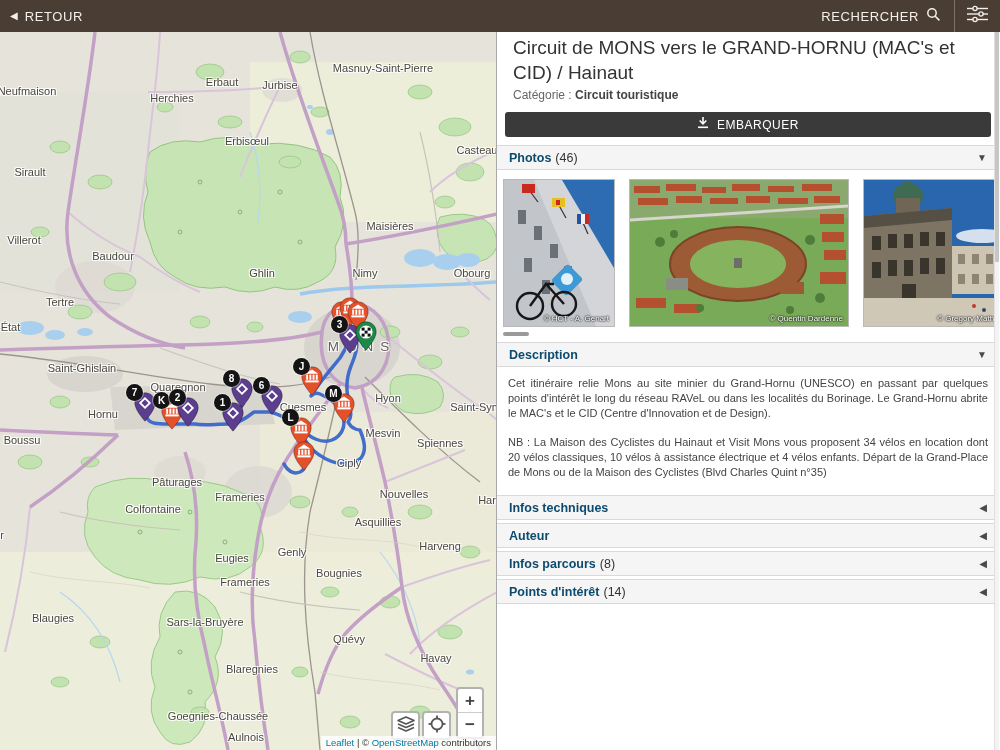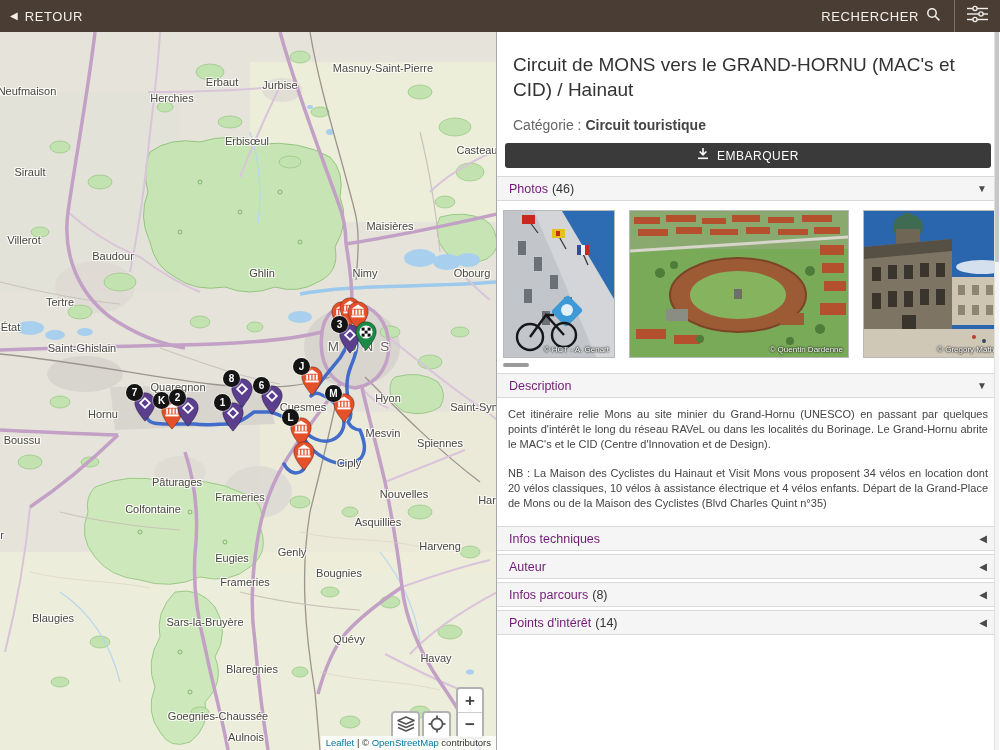--- a/index.html
+++ b/index.html
@@ -41,32 +41,32 @@
   .zoom-cell { height:24px; text-align:center; font-size:17px; font-weight:bold; color:#444;
                line-height:23px; cursor:pointer; }
   .zoom-cell:first-child { border-bottom:1px solid #ccc; }
 
   .attribution { position:absolute; right:0; bottom:0; z-index:9; background:rgba(255,255,255,.78);
                  font-size:9.5px; color:#333; padding:1px 5px 2px 5px; white-space:nowrap; }
   .attribution .link { color:#0078a8; }
 
   
   .panel { position:relative; width:502px; height:718px; background:#fff; overflow:hidden; }
-  .panel-inner { padding:20px 16px 0 16px; }
+  .panel-inner { padding:3px 16px 0 16px; }
   .page-title { font-size:19px; line-height:25px; color:#333; font-weight:400; }
-  .category-line { margin-top:15px; font-size:14px; color:#666; }
+  .category-line { margin-top:3px; font-size:12px; color:#666; }
   .category-line b { color:#444; }
   .embark-btn { margin:10px 8px 8px 8px; height:25px; background:#3a3a3a; border-radius:3px;
                 color:#fff; display:flex; align-items:center; justify-content:center; gap:8px;
                 font-size:12px; letter-spacing:.5px; cursor:pointer; }
 
   .acc-header { display:flex; align-items:center; height:25px; padding:0 12px;
                 background:#f5f5f5; border-top:1px solid #d9d9d9; border-bottom:1px solid #d9d9d9;
                 cursor:pointer; }
-  .acc-header .t-bold { font-size:12.5px; font-weight:normal; color:#701a75; }
+  .acc-header .t-bold { font-size:12.5px; font-weight:bold; color:#0c4a6e; }
   .acc-header .t-count { font-size:12.5px; color:#333; margin-left:4px; }
   .acc-header .tri { margin-left:auto; font-size:10px; color:#4a4a4a; }
 
   .photos-strip { display:flex; gap:14px; height:148px; overflow:hidden; margin:9px 0 5px 6px; }
   .photo { position:relative; flex:none; height:148px; border:1px solid #b9b9b9; background:#ddd; }
   .photo svg { display:block; }
   .photo .caption { position:absolute; right:5px; bottom:3px; font-size:8px; color:#fff;
                     text-shadow:0 0 2px #000, 0 0 2px #000; white-space:nowrap; }
   .hscroll-nub { width:26px; height:4px; background:#9a9a9a; margin:0 0 6px 6px; border-radius:2px; }
 
@@ -279,21 +279,21 @@
         <span class="map-label" style="left: 477px; top: 118px;">Casteau</span>
         <span class="map-label" style="left: 30px; top: 140px;">Sirault</span>
         <span class="map-label" style="left: 24px; top: 208px;">Villerot</span>
         <span class="map-label" style="left: 113px; top: 224px;">Baudour</span>
         <span class="map-label" style="left: 60px; top: 270px; text-align: right;">Tertre</span>
         <span class="map-label" style="left: -14px; top: 295px;">Hautrage-État</span>
         <span class="map-label" style="left: 262px; top: 241px;">Ghlin</span>
         <span class="map-label" style="left: 390px; top: 194px;">Maisières</span>
         <span class="map-label" style="left: 365px; top: 241px;">Nimy</span>
         <span class="map-label" style="left: 472px; top: 241px;">Obourg</span>
-        <span class="map-label" style="left: 82px; top: 316px;">Saint-Ghislain</span>
+        <span class="map-label" style="left: 82px; top: 336px;">Saint-Ghislain</span>
         <span class="map-label" style="left: 178px; top: 355px;">Quaregnon</span>
         <span class="map-label" style="left: 103px; top: 382px;">Hornu</span>
         <span class="map-label" style="left: 303px; top: 375px;">Cuesmes</span>
         <span class="map-label big" style="left: 362px; top: 314px;">MONS</span>
         <span class="map-label" style="left: 388px; top: 366px;">Hyon</span>
         <span class="map-label" style="left: 22px; top: 408px;">Boussu</span>
         <span class="map-label" style="left: -8px; top: 503px;">Dour</span>
         <span class="map-label" style="left: 383px; top: 401px;">Mesvin</span>
         <span class="map-label" style="left: 440px; top: 411px;">Spiennes</span>
         <span class="map-label" style="left: 494px; top: 375px;">Saint-Symphorien</span>

